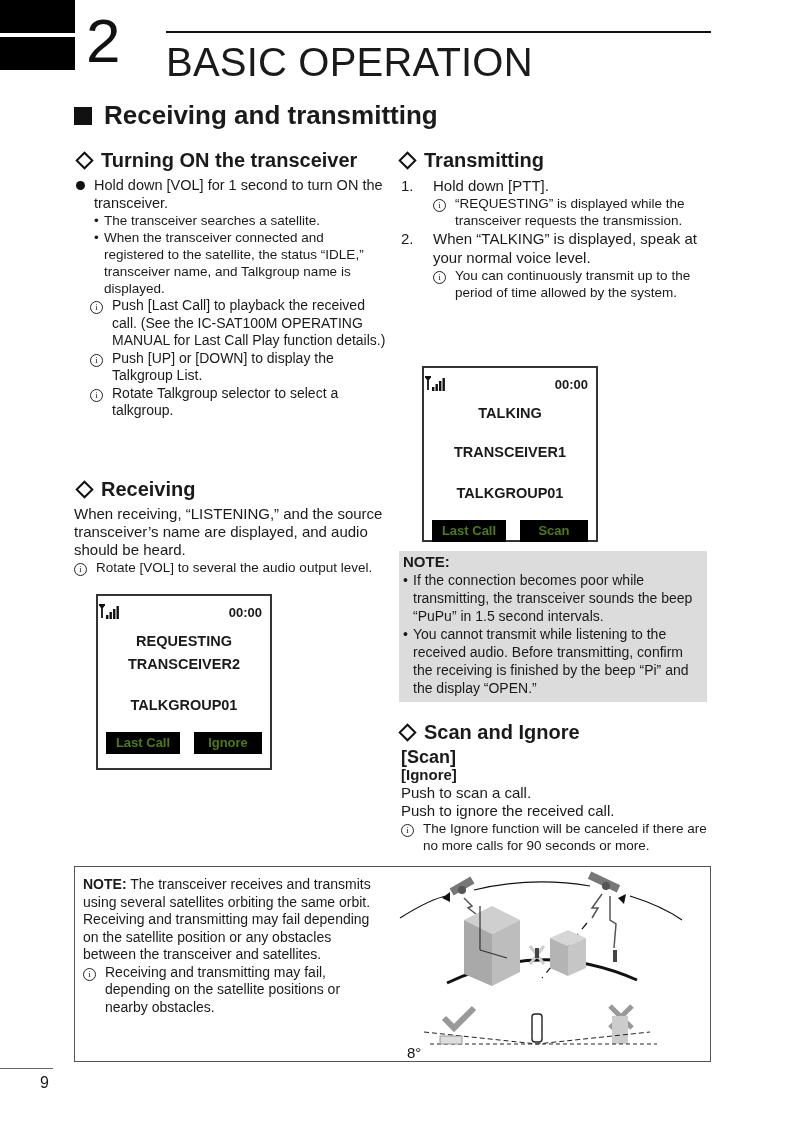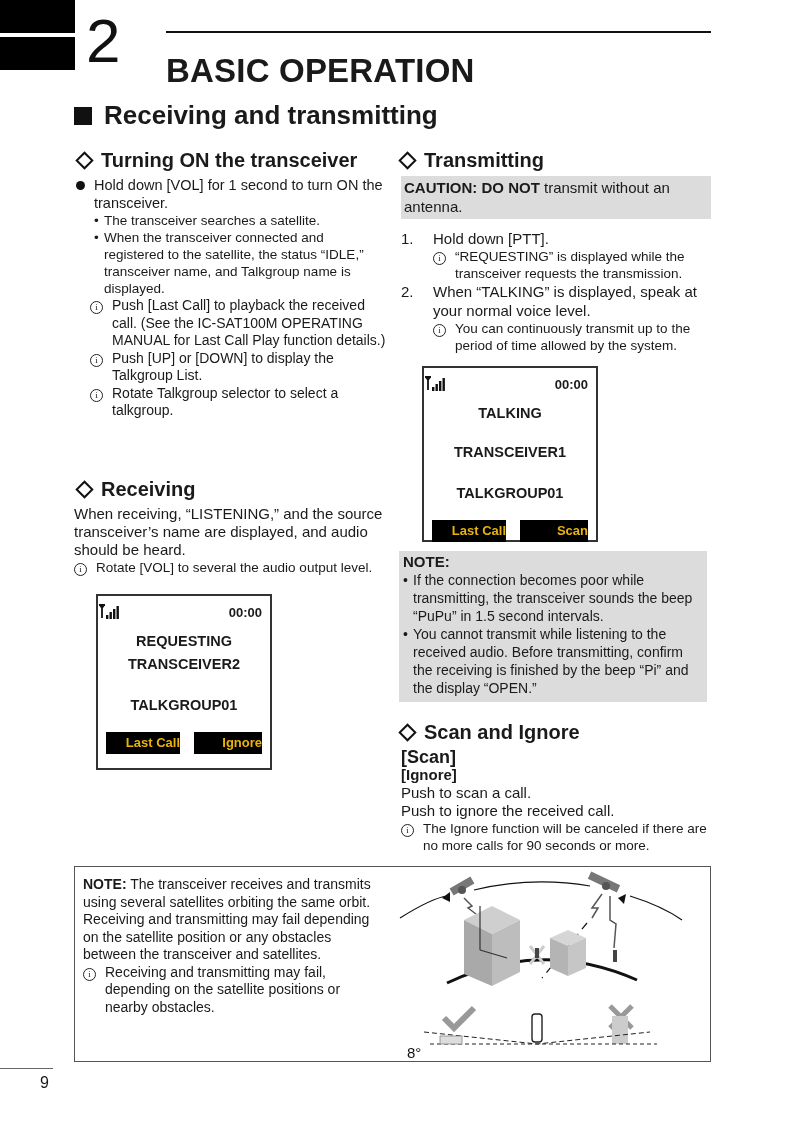--- a/index.html
+++ b/index.html
@@ -4,21 +4,21 @@
 <style>
   html, body { margin: 0; padding: 0; }
   body { width: 791px; height: 1122px; background: #ffffff; position: relative; overflow: hidden;
          font-family: "Liberation Sans", sans-serif; color: #1a1a1a; }
   .abs { position: absolute; }
   
   .tab-bar-top { left: 0; top: 0; width: 75px; height: 33px; background: #000; }
   .tab-bar-bot { left: 0; top: 37px; width: 75px; height: 33px; background: #000; }
   .chapter-num { left: 86px; top: 10px; font-size: 62px; line-height: 62px; font-weight: normal; color: #111; }
   .chapter-rule { left: 166px; top: 31px; width: 545px; height: 2px; background: #111; }
-  .chapter-title { left: 166px; top: 52px; font-size: 33px; font-weight: bold; letter-spacing: 0.2px; }
+  .chapter-title { left: 166px; top: 40px; font-size: 40px; font-weight: normal; letter-spacing: 0.2px; }
   .section-title { left: 74px; top: 100px; font-size: 26px; font-weight: bold; display: flex; align-items: center; }
   .section-title .sq { display: inline-block; width: 18px; height: 18px; background: #111; margin-right: 12px; }
   
   .col { font-size: 14.5px; line-height: 18px; }
   .h3 { font-size: 20px; font-weight: bold; line-height: 24px; margin-bottom: 4px; display: flex; align-items: center; }
   .h3 .dia { display: inline-block; width: 9px; height: 9px; border: 2px solid #111; transform: rotate(45deg); margin: 0 10px 0 4px; }
   .p { margin: 0; }
   .bullet-row { display: flex; }
   .bullet-row .b { width: 20px; flex: none; }
   .dot { display: inline-block; width: 9px; height: 9px; border-radius: 50%; background: #111; margin: 4px 0 0 2px; }
@@ -28,21 +28,21 @@
   .tip .m { flex: none; width: 22px; }
   .tip.small { font-size: 13.5px; line-height: 17px; }
   .info-icon { display: inline-flex; width: 11px; height: 11px; border: 1px solid #222; border-radius: 50%; font-size: 9px; line-height: 11px;
                justify-content: center; align-items: center; font-family: "Liberation Serif", serif; margin-top: 3px; }
   
   .lcd { border: 2px solid #333; background: #fff; box-sizing: border-box; }
   .lcd .top { display: flex; justify-content: space-between; align-items: center; padding: 6px 8px 0 0; height: 20px; }
   .lcd .time { font-weight: bold; font-size: 13px; }
   .lcd .line { text-align: center; font-weight: bold; font-size: 14.5px; line-height: 18px; }
   .lcd .btns { display: flex; justify-content: space-between; padding: 0 8px; }
-  .lcd .sk { background: #000; color: #eab308; font-weight: bold; font-size: 13px; text-align: right; height: 22px; line-height: 22px; }
+  .lcd .sk { background: #000; color: #4d7c0f; font-weight: bold; font-size: 13px; text-align: center; height: 22px; line-height: 22px; }
   
   .gray { background: #dcdcdc; }
   .outer-box { left: 74px; top: 866px; width: 637px; height: 196px; border: 1.5px solid #555; box-sizing: border-box; }
   .page-rule { left: 0; top: 1068px; width: 53px; height: 1px; background: #666; }
   .page-num { left: 40px; top: 1074px; font-size: 16px; }
 </style>
 </head>
 <body>
 
 <div class="abs tab-bar-top"></div>
@@ -118,23 +118,20 @@
     <div class="sk" style="width:74px;">Last Call</div>
     <div class="sk" style="width:68px;">Ignore</div>
   </div>
 </div>
 
 <div class="abs col" style="left:401px; top:148px; width:310px;">
   <div class="h3" style="margin-left:-4px;">
     <span class="dia"></span>
     <span>Transmitting</span>
   </div>
-  <div class="gray" style="padding:2px 3px 3px 3px; font-size:15px; line-height:19px; margin-bottom:10px;">
-    <b>CAUTION: DO NOT</b><span> transmit without an antenna.</span>
-  </div>
   <div style="display:flex; font-size:15px; line-height:19px;">
     <span style="width:32px; flex:none;">1.</span>
     <span>Hold down [PTT].</span>
   </div>
   <div class="tip small" style="padding-left:32px;">
       <span class="m"><span class="info-icon">i</span></span>
       <span>“REQUESTING” is displayed while the transceiver requests the transmission.</span>
     </div>
   <div style="display:flex; font-size:15px; line-height:19px;">
     <span style="width:32px; flex:none;">2.</span>

